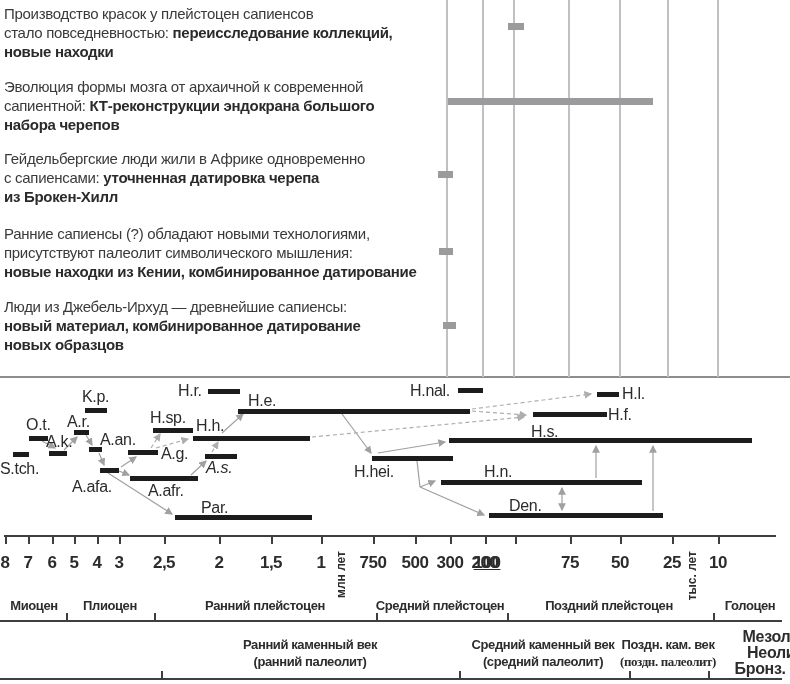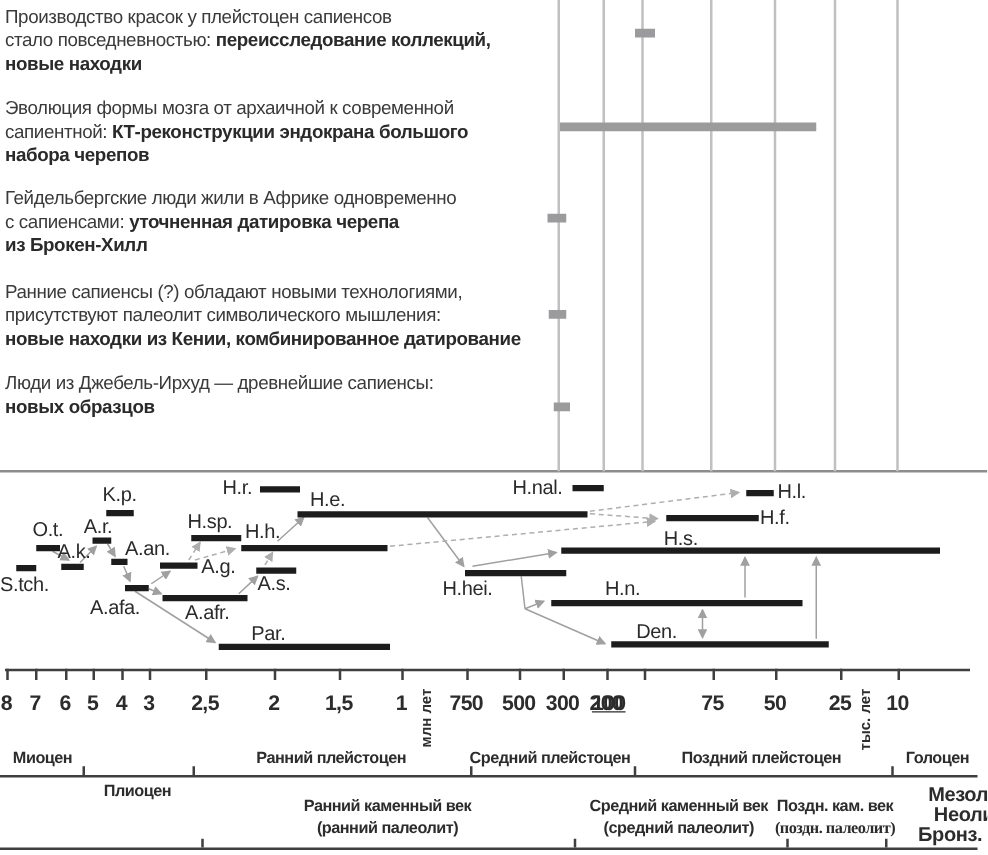--- a/index.html
+++ b/index.html
@@ -94,20 +94,21 @@
     </div>
     <div class="ebar" style="left: 438px; top: 171px; width: 15px;"></div>
     <div class="evblock" style="top: 224px;">
       <div class="evline"><span class="n">Ранние сапиенсы (?) обладают новыми технологиями,</span></div>
       <div class="evline"><span class="n">присутствуют палеолит символического мышления:</span></div>
       <div class="evline"><span class="b">новые находки из Кении, комбинированное датирование</span></div>
     </div>
     <div class="ebar" style="left: 439px; top: 248px; width: 14px;"></div>
     <div class="evblock" style="top: 297px;">
       <div class="evline"><span class="n">Люди из Джебель-Ирхуд — древнейшие сапиенсы:</span></div>
+      <div class="evline"><span class="b">новый материал, комбинированное датирование</span></div>
       <div class="evline"><span class="b">новых образцов</span></div>
     </div>
     <div class="ebar" style="left: 443px; top: 322px; width: 13px;"></div>
     <div class="sbar" style="left: 13px; top: 452px; width: 16px;"></div>
     <div class="slabel" style="left: 0px; top: 461px;">S.tch.</div>
     <div class="sbar" style="left: 29px; top: 436px; width: 19px;"></div>
     <div class="slabel" style="left: 26px; top: 417px;">O.t.</div>
     <div class="sbar" style="left: 49px; top: 451px; width: 18px;"></div>
     <div class="slabel" style="left: 46px; top: 434px;">A.k.</div>
     <div class="sbar" style="left: 74px; top: 430px; width: 15px;"></div>
@@ -118,21 +119,21 @@
     <div class="slabel" style="left: 100px; top: 432px;">A.an.</div>
     <div class="sbar" style="left: 100px; top: 468px; width: 19px;"></div>
     <div class="slabel" style="left: 72px; top: 479px;">A.afa.</div>
     <div class="sbar" style="left: 128px; top: 450px; width: 30px;"></div>
     <div class="slabel" style="left: 161px; top: 446px;">A.g.</div>
     <div class="sbar" style="left: 130px; top: 476px; width: 68px;"></div>
     <div class="slabel" style="left: 148px; top: 483px;">A.afr.</div>
     <div class="sbar" style="left: 175px; top: 515px; width: 137px;"></div>
     <div class="slabel" style="left: 201px; top: 500px;">Par.</div>
     <div class="sbar" style="left: 205px; top: 454px; width: 32px;"></div>
-    <div class="slabel" style="left: 206px; top: 460px;">A.s.</div>
+    <div class="slabel" style="left: 206px; top: 460px; font-style: italic;">A.s.</div>
     <div class="sbar" style="left: 153px; top: 428px; width: 40px;"></div>
     <div class="slabel" style="left: 150px; top: 410px;">H.sp.</div>
     <div class="sbar" style="left: 193px; top: 436px; width: 117px;"></div>
     <div class="slabel" style="left: 196px; top: 418px;">H.h.</div>
     <div class="sbar" style="left: 208px; top: 389px; width: 32px;"></div>
     <div class="slabel" style="left: 178px; top: 383px;">H.r.</div>
     <div class="sbar" style="left: 238px; top: 409px; width: 232px;"></div>
     <div class="slabel" style="left: 248px; top: 393px;">H.e.</div>
     <div class="sbar" style="left: 458px; top: 388px; width: 25px;"></div>
     <div class="slabel" style="left: 410px; top: 383px;">H.nal.</div>
@@ -185,21 +186,21 @@
     <div class="tick" style="left: 672px; top: 535px; height: 9px;"></div>
     <div class="anum" style="left: 672px; top: 553px;">25</div>
     <div class="tick" style="left: 718px; top: 535px; height: 9px;"></div>
     <div class="anum" style="left: 718px; top: 553px;">10</div>
     <div class="tick" style="left: 66px; top: 613px; height: 7px;"></div>
     <div class="tick" style="left: 154px; top: 613px; height: 7px;"></div>
     <div class="tick" style="left: 376px; top: 613px; height: 7px;"></div>
     <div class="tick" style="left: 507px; top: 613px; height: 7px;"></div>
     <div class="tick" style="left: 713px; top: 613px; height: 7px;"></div>
     <div class="epoch" style="left: 34px; top: 598px;">Миоцен</div>
-    <div class="epoch" style="left: 110px; top: 625px;">Плиоцен</div>
+    <div class="epoch" style="left: 110px; top: 598px;">Плиоцен</div>
     <div class="epoch" style="left: 265px; top: 598px;">Ранний плейстоцен</div>
     <div class="epoch" style="left: 440px; top: 598px;">Средний плейстоцен</div>
     <div class="epoch" style="left: 609px; top: 598px;">Поздний плейстоцен</div>
     <div class="epoch" style="left: 750px; top: 598px;">Голоцен</div>
     <div class="tick" style="left: 161px; top: 671px; height: 7px;"></div>
     <div class="tick" style="left: 459px; top: 671px; height: 7px;"></div>
     <div class="tick" style="left: 629px; top: 671px; height: 7px;"></div>
     <div class="tick" style="left: 708px; top: 671px; height: 7px;"></div>
     <div class="epoch" style="left: 310px; top: 637px;">Ранний каменный век</div>
     <div class="epoch" style="left: 310px; top: 654px;">(ранний палеолит)</div>

